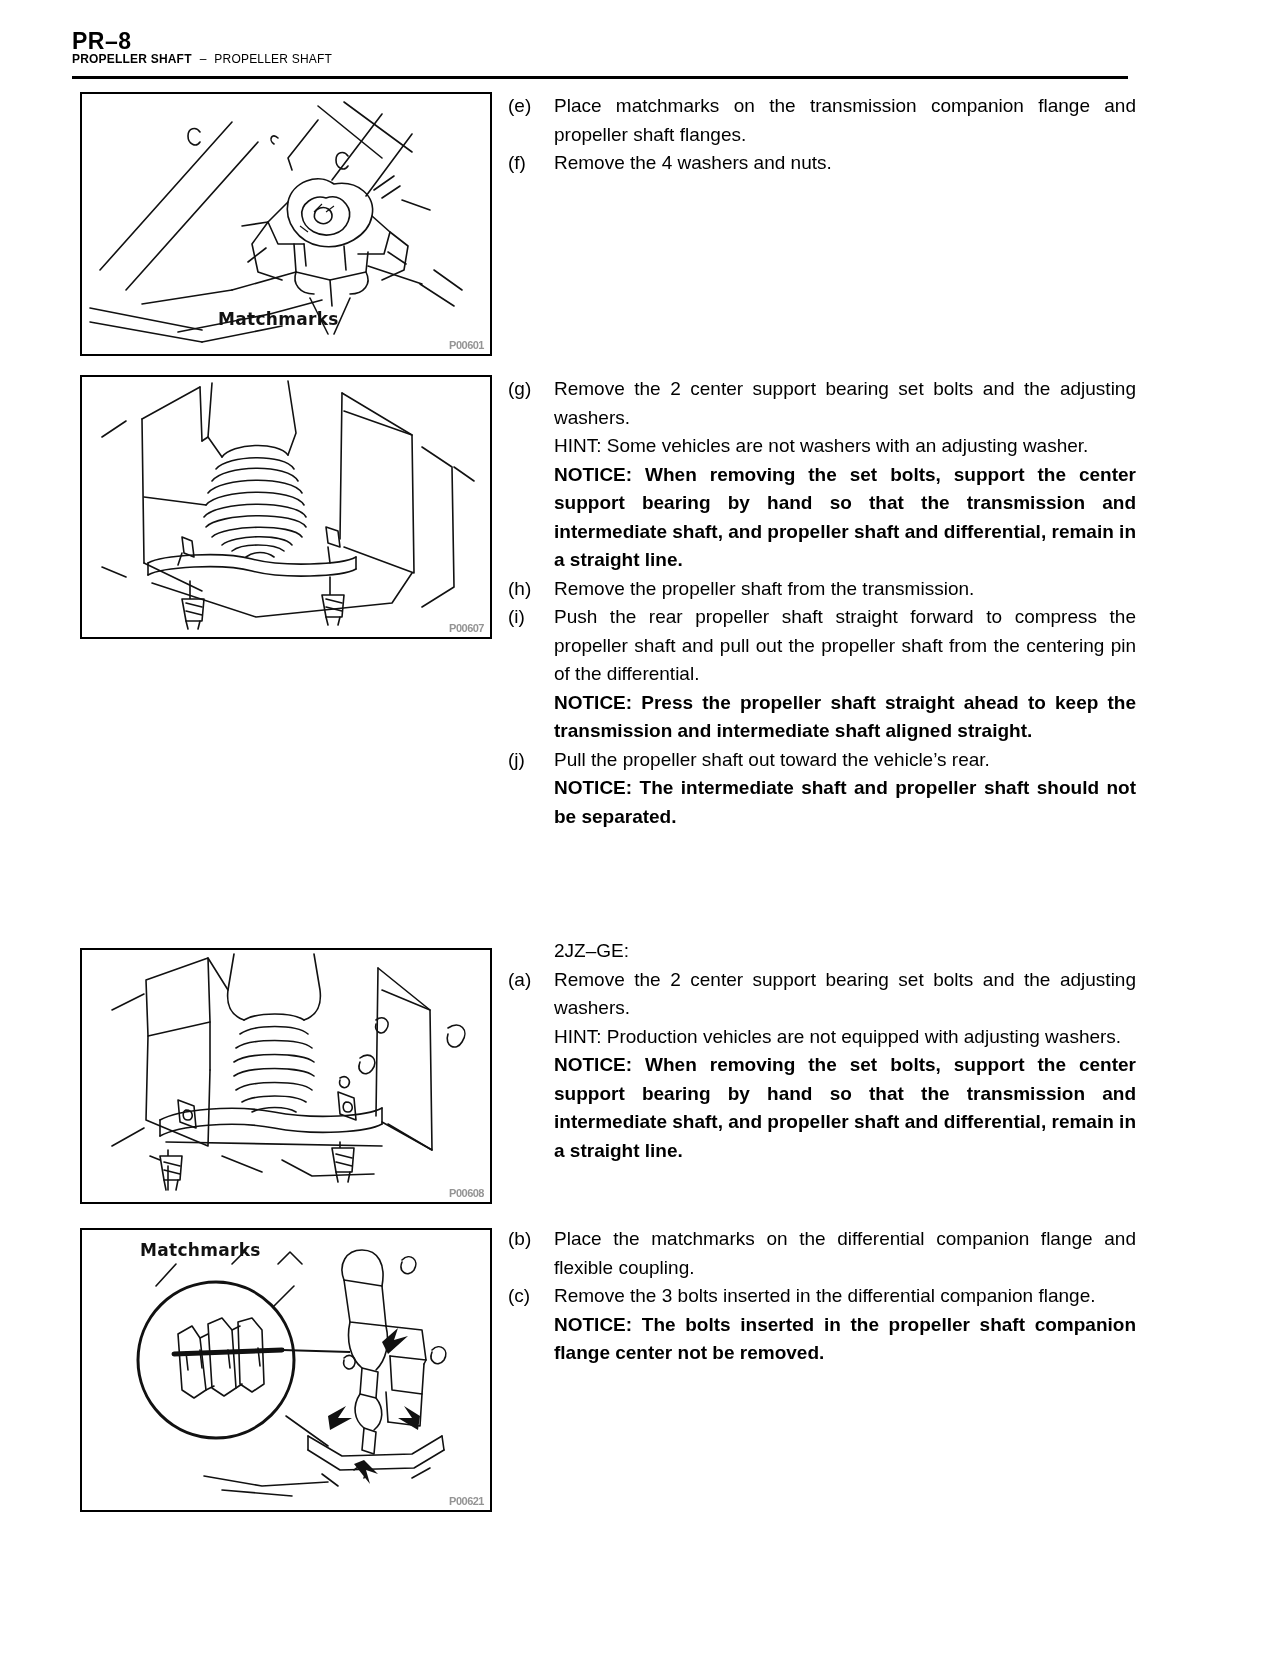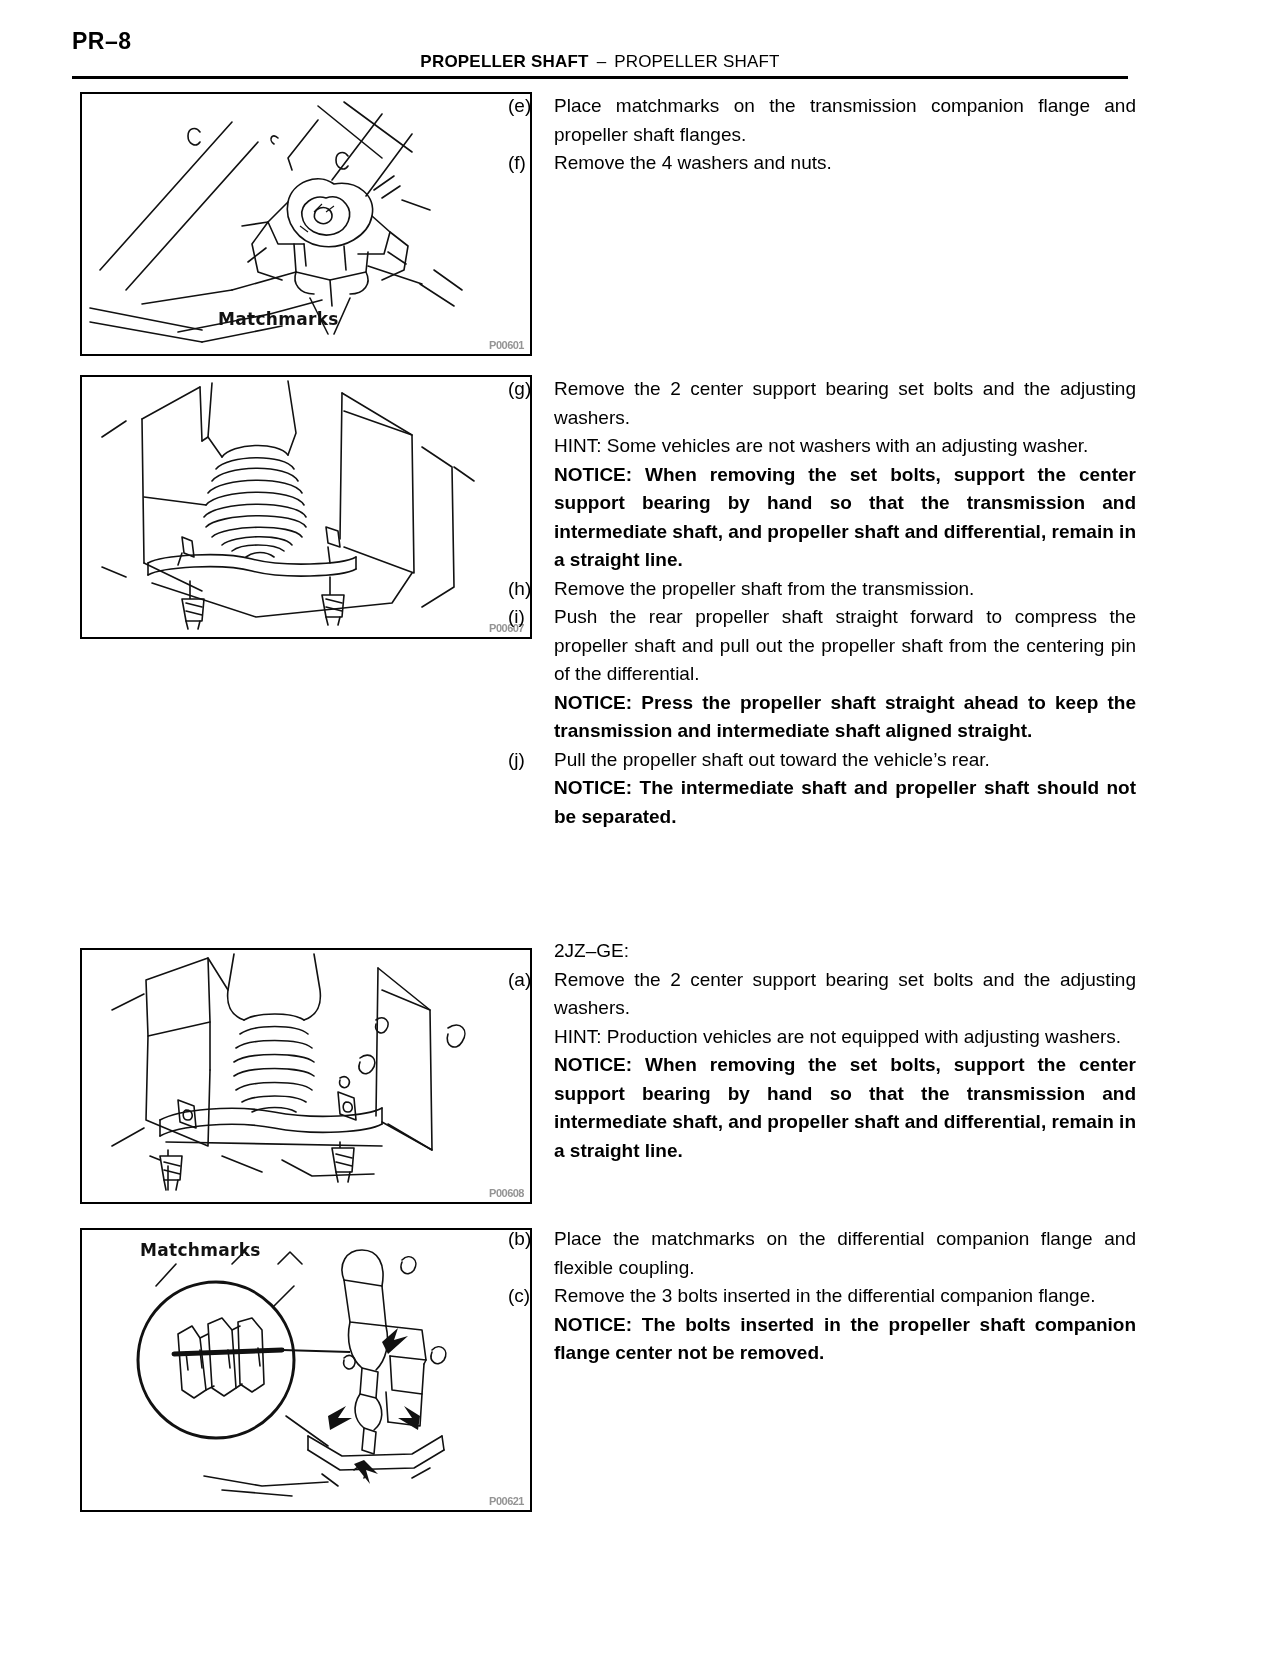--- a/index.html
+++ b/index.html
@@ -37,22 +37,22 @@
     top: 0;
     font-size: 23px;
     font-weight: bold;
     letter-spacing: 0.5px;
   }
   .header-center {
     position: absolute;
     left: 0;
     right: 0;
     top: 24px;
-    text-align: center;
-    font-size: 17px;
+    text-align: left;
+    font-size: 12px;
     white-space: nowrap;
   }
   .header-center .hc-bold {
     font-weight: bold;
     letter-spacing: 0.2px;
   }
   .header-center .hc-dash {
     font-weight: normal;
     padding: 0 8px;
   }
@@ -68,21 +68,20 @@
     height: 0;
     border-top: 3px solid #000;
   }
 
   
   .figure {
     position: absolute;
     border: 2px solid #000;
     background: #ffffff;
     overflow: hidden;
-    padding-left: 40px;
   }
   .fig-code {
     position: absolute;
     right: 6px;
     bottom: 3px;
     font-size: 11px;
     font-family: "Liberation Sans", sans-serif;
     font-weight: bold;
     color: #6b6b6b;
     letter-spacing: -0.5px;

